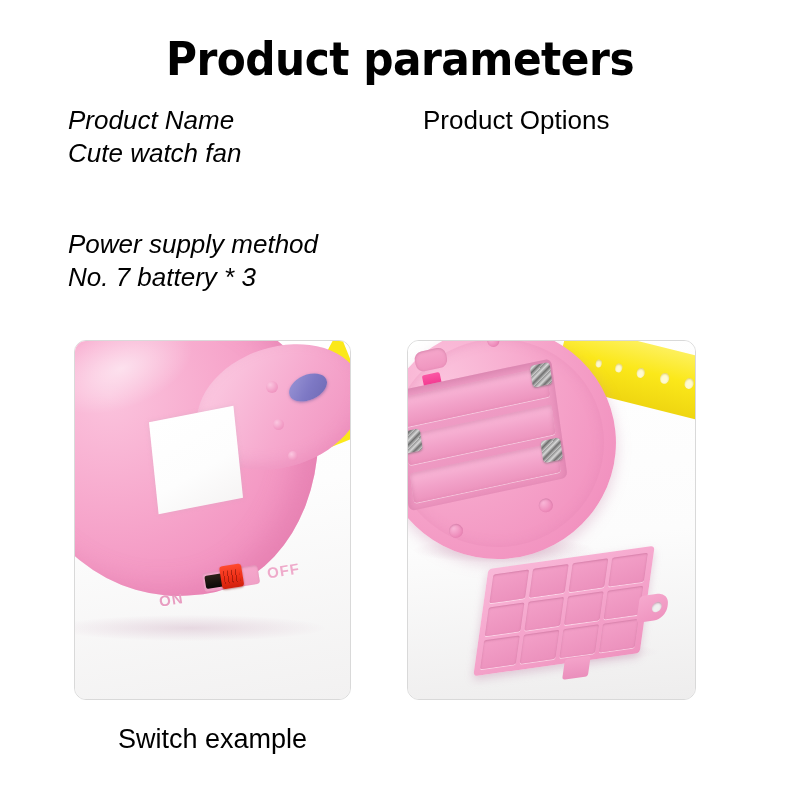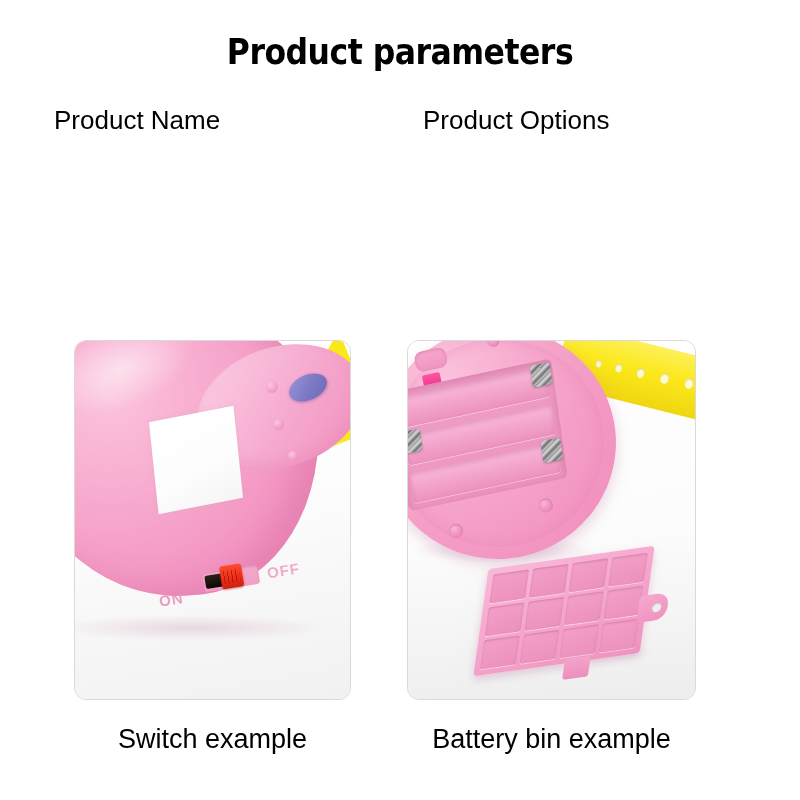--- a/index.html
+++ b/index.html
@@ -17,42 +17,42 @@
     position: relative;
   }
 
   
   .title {
     position: absolute;
     top: 34px;
     left: 0;
     width: 800px;
     text-align: center;
-    font-size: 35px;
+    font-size: 47px;
     font-weight: bold;
     letter-spacing: -0.5px;
     line-height: 1.05;
     color: #000;
     font-family: "DejaVu Sans", "Liberation Sans", sans-serif;
     font-stretch: condensed;
   }
 
   
   .specs {
     position: absolute;
     top: 104px;
     left: 0;
     width: 800px;
     height: 200px;
   }
   .spec-col {
     position: absolute;
     top: 0;
   }
-  .spec-col.left  { left: 54px; }
+  .spec-col.left  { left: 68px; font-style: italic; }
   .spec-col.right { left: 423px; }
 
   .spec-group { margin-bottom: 0; }
   .spec-group.second { margin-top: 58px; }
 
   .spec-label,
   .spec-value {
     font-size: 26px;
     line-height: 33px;
     color: #000;
@@ -418,20 +418,25 @@
 </head>
 <body>
 
 <div class="title">Product parameters</div>
 
 <div class="specs">
 
   <div class="spec-col left">
     <div class="spec-group">
       <div class="spec-label">Product Name</div>
+      <div class="spec-value">Cute watch fan</div>
+    </div>
+    <div class="spec-group second">
+      <div class="spec-label">Power supply method</div>
+      <div class="spec-value">No. 7 battery * 3</div>
     </div>
   </div>
 
   <div class="spec-col right">
     <div class="spec-group">
       <div class="spec-label">Product Options</div>
     </div>
   </div>
 
 </div>
@@ -512,14 +517,13 @@
         <div class="cover-tab"></div>
         <div class="cover-foot"></div>
       </div>
     </div>
   </div>
 
 </div>
 
 <div class="captions">
   <div class="caption left">Switch example</div>
-  <div class="caption right">Battery bin example</div>
 </div>
 
 </body></html>

